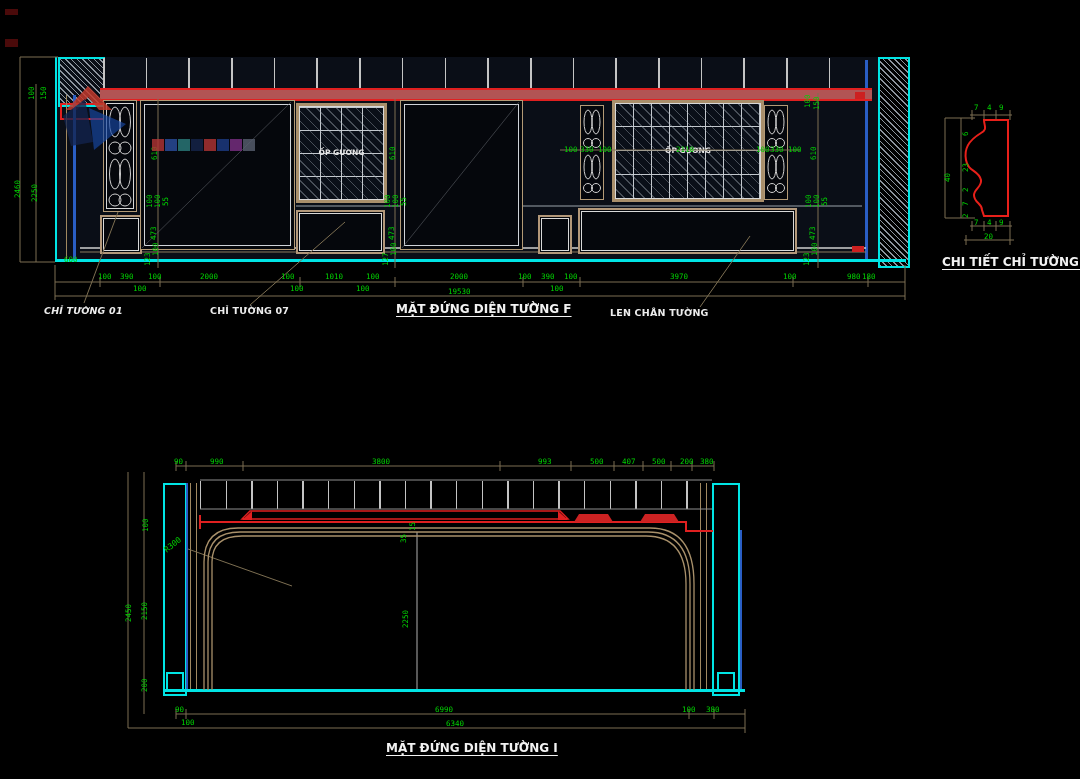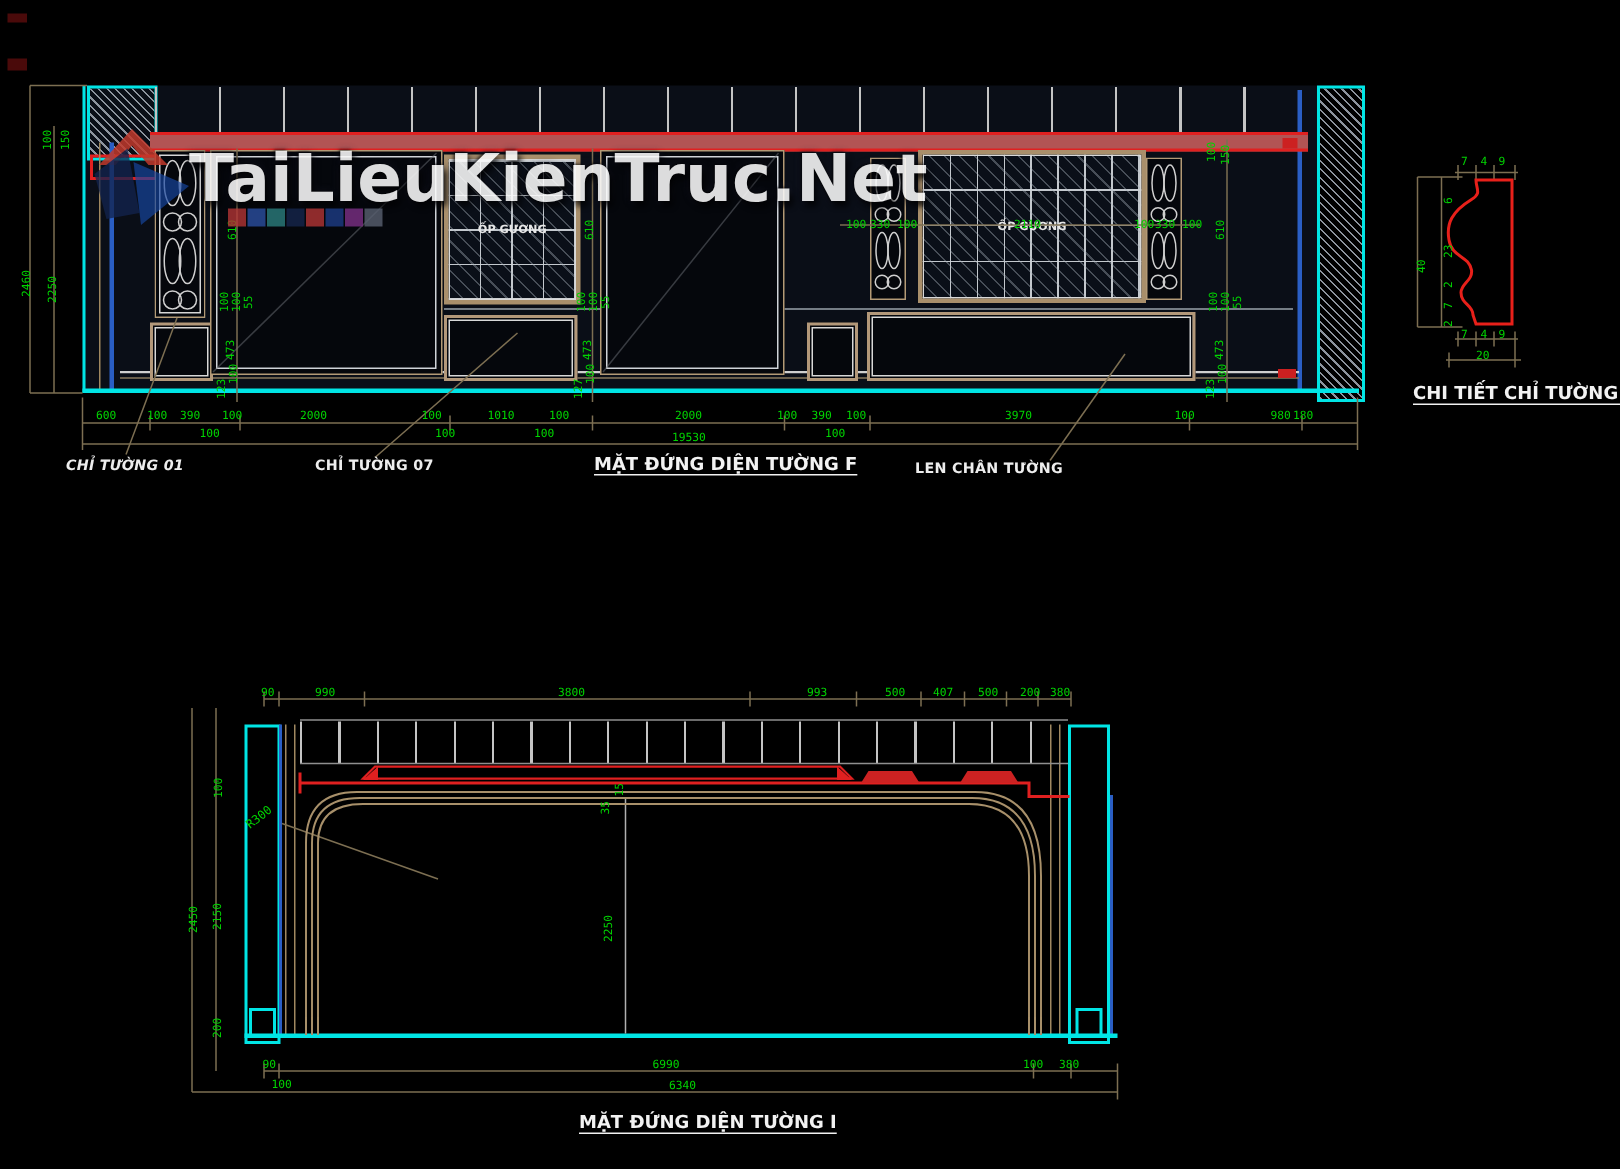--- a/index.html
+++ b/index.html
@@ -249,24 +249,23 @@
   <span class="abs lbl" style="left:610px;top:308px;">LEN CHÂN TƯỜNG</span>
   <span class="abs title" style="left:396px;top:303px;">MẶT ĐỨNG DIỆN TƯỜNG F</span>
   <span class="abs title" style="left:942px;top:256px;">CHI TIẾT CHỈ TƯỜNG 02</span>
   <span class="abs title" style="left:386px;top:742px;">MẶT ĐỨNG DIỆN TƯỜNG I</span>
 
   <svg class="abs" width="95" height="95" style="left:58px;top:78px;z-index:7;opacity:.85;">
     <path d="M8 32 L30 8 L54 32 L41 32 L30 19 L19 32 Z" fill="#c0392b"></path>
     <polygon points="5,38 27,21 35,64 13,68" fill="#13234e" opacity=".9"></polygon>
     <polygon points="31,30 68,46 36,72" fill="#1746a0" opacity=".8"></polygon>
   </svg>
-  <span class="abs" id="watermark-text" style="left:126px;top:98px;">TaiLieuKienTruc.Net</span>
   <div class="abs" id="palette-row" style="left:152px;top:136px;z-index:7;"><div style="display: inline-block; width: 12px; height: 12px; margin-right: 1px; opacity: 0.8; background: rgb(177, 52, 52);"></div><div style="display: inline-block; width: 12px; height: 12px; margin-right: 1px; opacity: 0.8; background: rgb(43, 79, 160);"></div><div style="display: inline-block; width: 12px; height: 12px; margin-right: 1px; opacity: 0.8; background: rgb(43, 125, 125);"></div><div style="display: inline-block; width: 12px; height: 12px; margin-right: 1px; opacity: 0.8; background: rgb(21, 38, 76);"></div><div style="display: inline-block; width: 12px; height: 12px; margin-right: 1px; opacity: 0.8; background: rgb(177, 52, 52);"></div><div style="display: inline-block; width: 12px; height: 12px; margin-right: 1px; opacity: 0.8; background: rgb(29, 60, 134);"></div><div style="display: inline-block; width: 12px; height: 12px; margin-right: 1px; opacity: 0.8; background: rgb(124, 47, 134);"></div><div style="display: inline-block; width: 12px; height: 12px; margin-right: 1px; opacity: 0.8; background: rgb(89, 96, 112);"></div></div>
 
-<span class="abs dim" style="left: 64px; top: 273px; z-index: 5;">600</span>
+<span class="abs dim" style="left: 64px; top: 256px; z-index: 5;">600</span>
     <span class="abs dim" style="left: 98px; top: 273px; z-index: 5;">100</span>
     <span class="abs dim" style="left: 120px; top: 273px; z-index: 5;">390</span>
     <span class="abs dim" style="left: 148px; top: 273px; z-index: 5;">100</span>
     <span class="abs dim" style="left: 133px; top: 285px; z-index: 5;">100</span>
     <span class="abs dim" style="left: 200px; top: 273px; z-index: 5;">2000</span>
     <span class="abs dim" style="left: 281px; top: 273px; z-index: 5;">100</span>
     <span class="abs dim" style="left: 290px; top: 285px; z-index: 5;">100</span>
     <span class="abs dim" style="left: 325px; top: 273px; z-index: 5;">1010</span>
     <span class="abs dim" style="left: 366px; top: 273px; z-index: 5;">100</span>
     <span class="abs dim" style="left: 356px; top: 285px; z-index: 5;">100</span>

